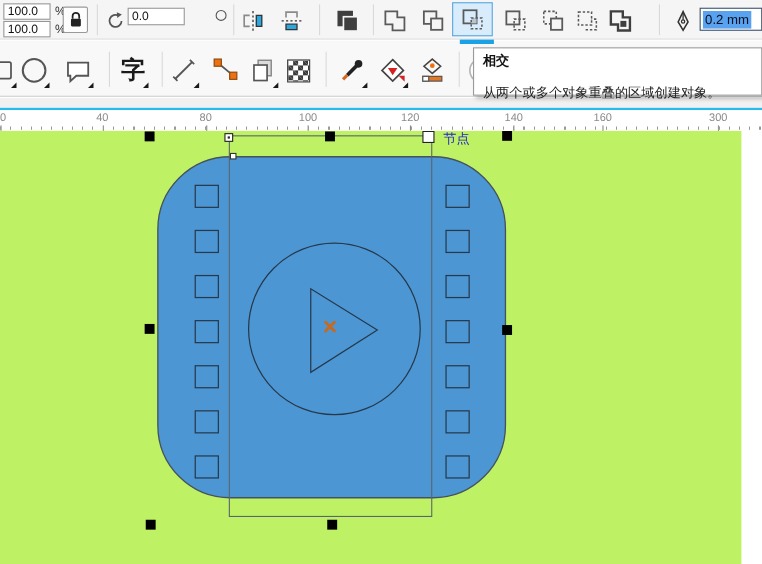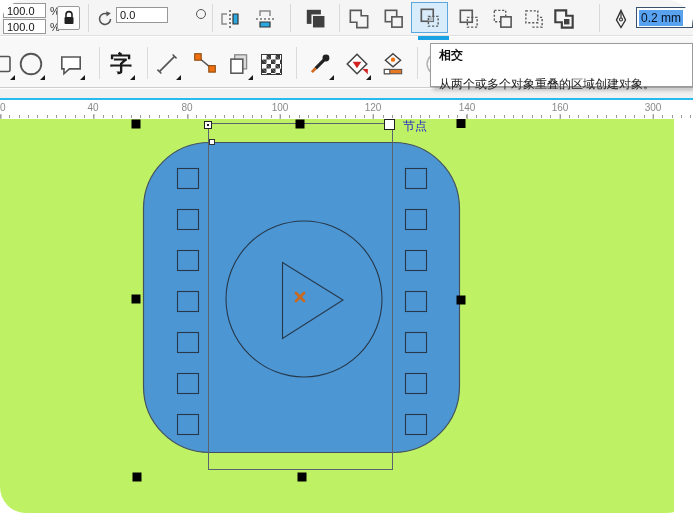--- a/index.html
+++ b/index.html
@@ -1,17 +1,17 @@
 <!DOCTYPE html>
 <html><head>
 <meta charset="utf-8">
 <style>
   html,body{margin:0;padding:0;}
   .screen{position:relative;width:693px;height:513px;background:#fff;overflow:hidden;
-          font-family:"Liberation Sans",sans-serif;border-radius:26px;-webkit-font-smoothing:antialiased;}
+          font-family:"Liberation Sans",sans-serif;-webkit-font-smoothing:antialiased;}
   
   .row1{position:absolute;left:0;top:0;width:693px;height:36px;background:#f5f5f5;border-bottom:1px solid #e0e0e0;box-sizing:border-box;}
   .fld{position:absolute;background:#fff;border:1px solid #979797;font-size:11px;color:#111;
        padding:0 3px;box-sizing:border-box;font-family:"Liberation Sans",sans-serif;}
   .pct{position:absolute;font-size:11px;color:#333;}
   .vsep{position:absolute;top:4px;width:1px;height:28px;background:#d9d9d9;}
   .ibtn{position:absolute;top:6px;width:26px;height:26px;display:flex;align-items:center;justify-content:center;background:transparent;border:none;padding:0;}
   .lockbtn{position:absolute;left:57px;top:6px;width:23px;height:24px;border:1px solid #9a9a9a;background:#fdfdfd;border-radius:2px;display:flex;align-items:center;justify-content:center;padding:0;}
   .hlbtn{position:absolute;left:411px;top:2px;width:37px;height:31px;background:#d9ecfb;border:1px solid #59a7de;box-sizing:border-box;display:flex;align-items:center;justify-content:center;padding:0;}
   .degree{position:absolute;left:196px;top:9px;width:8px;height:8px;border:1.5px solid #555;border-radius:50%;}
@@ -241,21 +241,21 @@
     <div class="desc">从两个或多个对象重叠的区域创建对象。</div>
   </div>
 
   <div class="ruler">
     <span class="rtick" style="left:0px;">40</span>
     <span class="rtick" style="left:93px;">40</span>
     <span class="rtick" style="left:187px;">80</span>
     <span class="rtick" style="left:280px;">100</span>
     <span class="rtick" style="left:373px;">120</span>
     <span class="rtick" style="left:467px;">140</span>
-    <span class="rtick" style="left:560px;">160</span>
+    <span class="rtick" style="left:548px;">160</span>
     <span class="rtick" style="left:653px;">300</span>
     <div class="minorticks"></div>
   </div>
 
   <div class="canvas">
     <svg width="693" height="394" viewBox="0 0 693 394">
 
       <rect x="143.5" y="23.5" width="316" height="310" rx="66" fill="#4C96D3" stroke="#44525f" stroke-width="1.2"></rect>
 
       <g>

